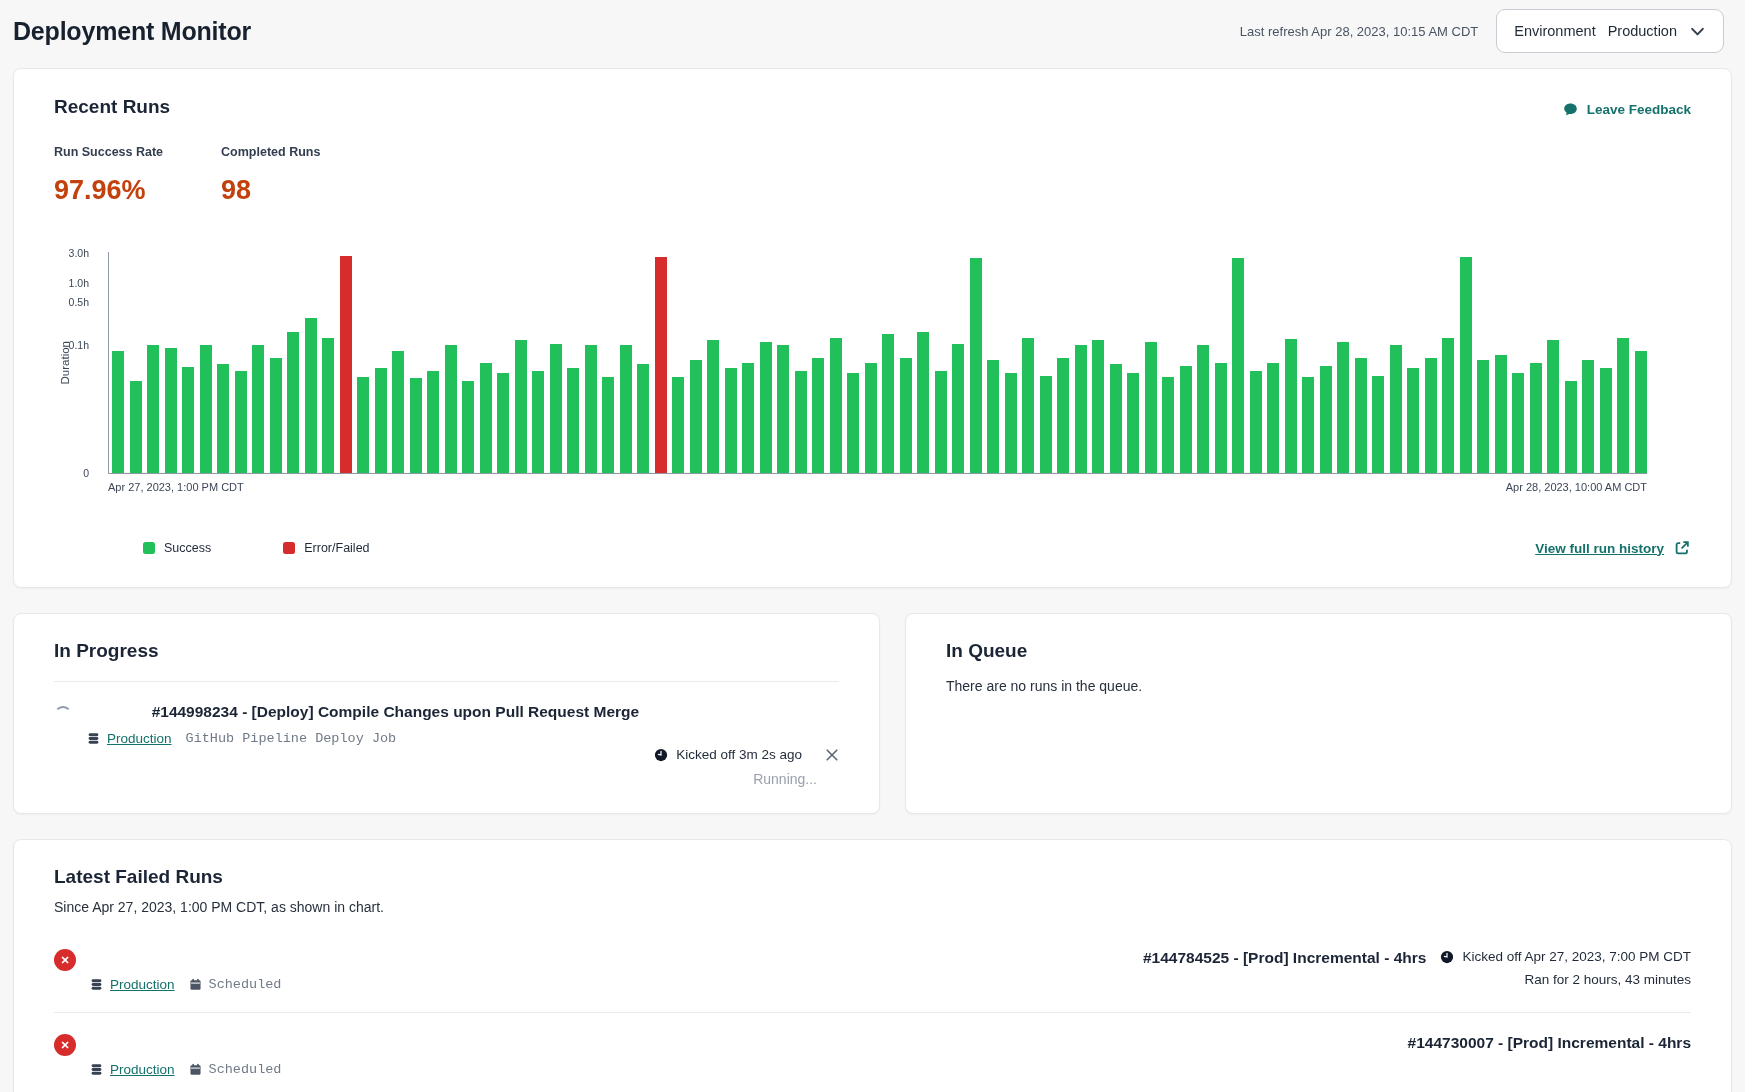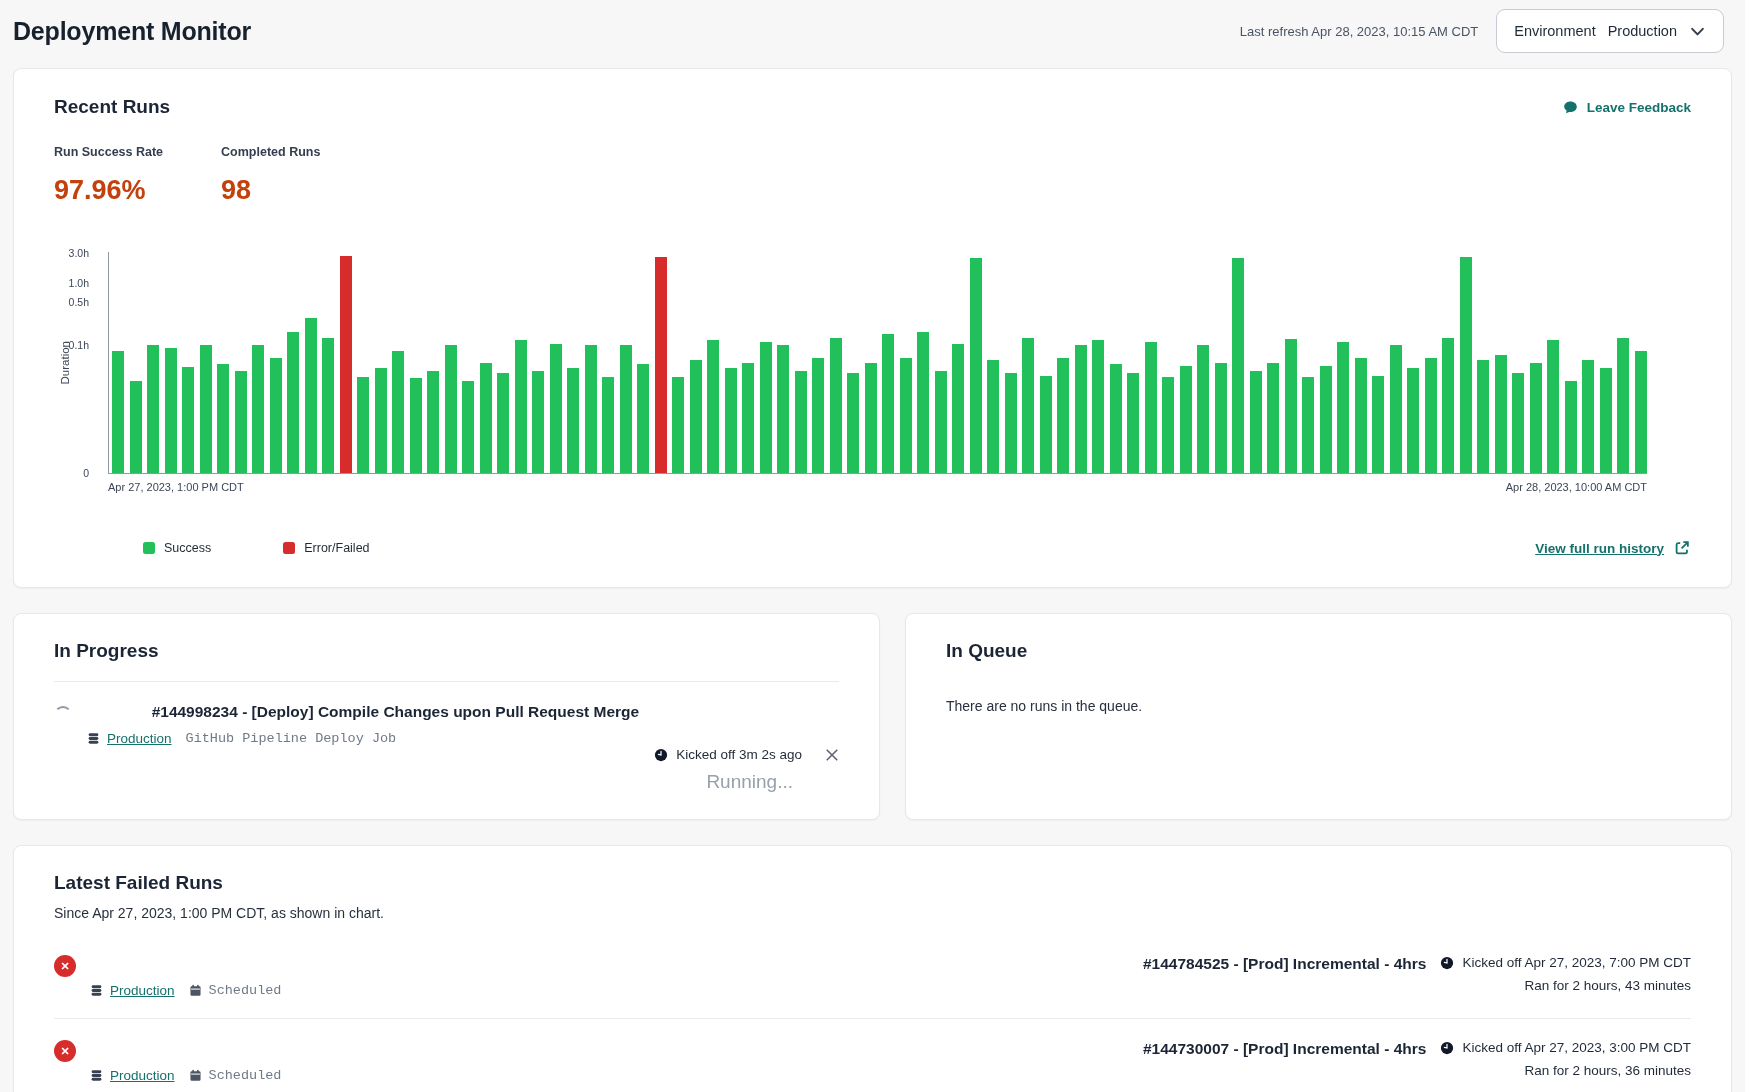--- a/index.html
+++ b/index.html
@@ -16,21 +16,21 @@
     border:1px solid #c8ccd2; border-radius:9px; height:44px; padding:0 17px;
     font-size:14.5px; color:#1f2a37; cursor:pointer; font-family:inherit; }
   .env-btn .chev { display:flex; color:#353f4c; }
 
   
   .card { background:#fff; border:1px solid #e6e8eb; border-radius:8px;
     box-shadow:0 1px 2px rgba(16,24,40,.04); }
   h2.card-title { font-size:19px; font-weight:700; color:#1b2535; }
 
   .recent-card { margin:0 13px; padding:27px 40px 30px 40px; }
-  .card-head { display:flex; justify-content:space-between; align-items:center;gap:47px; }
+  .card-head { display:flex; justify-content:space-between; align-items:flex-end;gap:47px; }
   .feedback { display:flex; align-items:center; gap:8px; color:#14716b;
     font-size:13.5px; font-weight:600; cursor:pointer; }
 
   .stats { display:flex; gap:58px; margin-top:27px; }
   .stat-label { font-size:12.5px; font-weight:700; color:#333f50; }
   .stat-value { font-size:27px; font-weight:700; color:#c2410c; margin-top:16px; }
 
   
   .chart-wrap { display:flex; margin-top:46px; }
   .ylabel-col { width:22px; height:222px; display:flex; align-items:center; justify-content:center; }
@@ -67,22 +67,22 @@
   .run-main { flex:1; }
   .run-title { font-size:15.5px; font-weight:700; color:#1b2535;text-align:right; }
   .run-sub { display:flex; align-items:center; gap:11px; margin-top:10px; }
   .env-chip { display:flex; align-items:center; gap:7px; cursor:pointer; }
   .env-link { color:#14716b; font-size:13.5px; text-decoration:underline; }
   .job-type { font-size:13.5px; color:#707a87; margin-left:3px;font-family:Liberation Mono, monospace; }
   .run-meta { display:flex; flex-direction:column; align-items:flex-end; gap:9px; }
   .meta-line { display:flex; align-items:center;margin-top:44px; }
   .kicked { display:flex; align-items:center; gap:8px; font-size:13.5px; color:#1f2937; }
   .close-btn { margin-left:23px; cursor:pointer; display:flex; }
-  .running { font-size:19px; color:#98a0ab; margin-right:46px; }
-  .queue-msg { font-size:14px; color:#28303d; margin-top:36px; }
+  .running { font-size:14px; color:#98a0ab; margin-right:22px; }
+  .queue-msg { font-size:14px; color:#28303d; margin-top:16px; }
 
   
   .failed-card { margin:0 13px 12px 13px; padding:26px 40px 14px 40px; }
   .failed-sub { font-size:14px; color:#28303d; margin-top:11px; }
   .failed-row { display:flex; align-items:flex-start; gap:14px; padding:21px 0 20px 0; }
   .failed-row + .failed-row { border-top:1px solid #e8eaed; }
   .failed-rows { margin-top:13px; }
   .badge { width:22px; height:22px; border-radius:50%; background:#d72c2c; color:#fff;
     display:flex; align-items:center; justify-content:center;
     font-size:11px; font-weight:700; flex:none; margin-top:0px; }
@@ -383,27 +383,15 @@
                   <rect x="1.8" y="2.8" width="12.4" height="11.6" rx="1.6" fill="#4b5563"></rect>
                   <rect x="4.1" y="0.9" width="2" height="3.6" rx="1" fill="#4b5563"></rect>
                   <rect x="9.9" y="0.9" width="2" height="3.6" rx="1" fill="#4b5563"></rect>
                   <rect x="2.6" y="5.6" width="10.8" height="1.3" fill="#fff"></rect>
                 </svg>
             </span>
             <span>Scheduled</span>
           </span>
         </div>
       </div>
-      <div class="failed-meta">
-        <span class="kicked">
-          <span class="icon">
-            <svg width="14" height="14" viewBox="0 0 16 16">
-                <circle cx="8" cy="8" r="7" fill="#111827"></circle>
-                <path d="M8 3.8V8L5 7.2" stroke="#fff" stroke-width="1.4" fill="none" stroke-linecap="round"></path>
-              </svg>
-          </span>
-          <span>Kicked off Apr 27, 2023, 3:00 PM CDT</span>
-        </span>
-        <span>Ran for 2 hours, 36 minutes</span>
-      </div>
     </div>
   </div>
 </div>
 
 </body></html>

